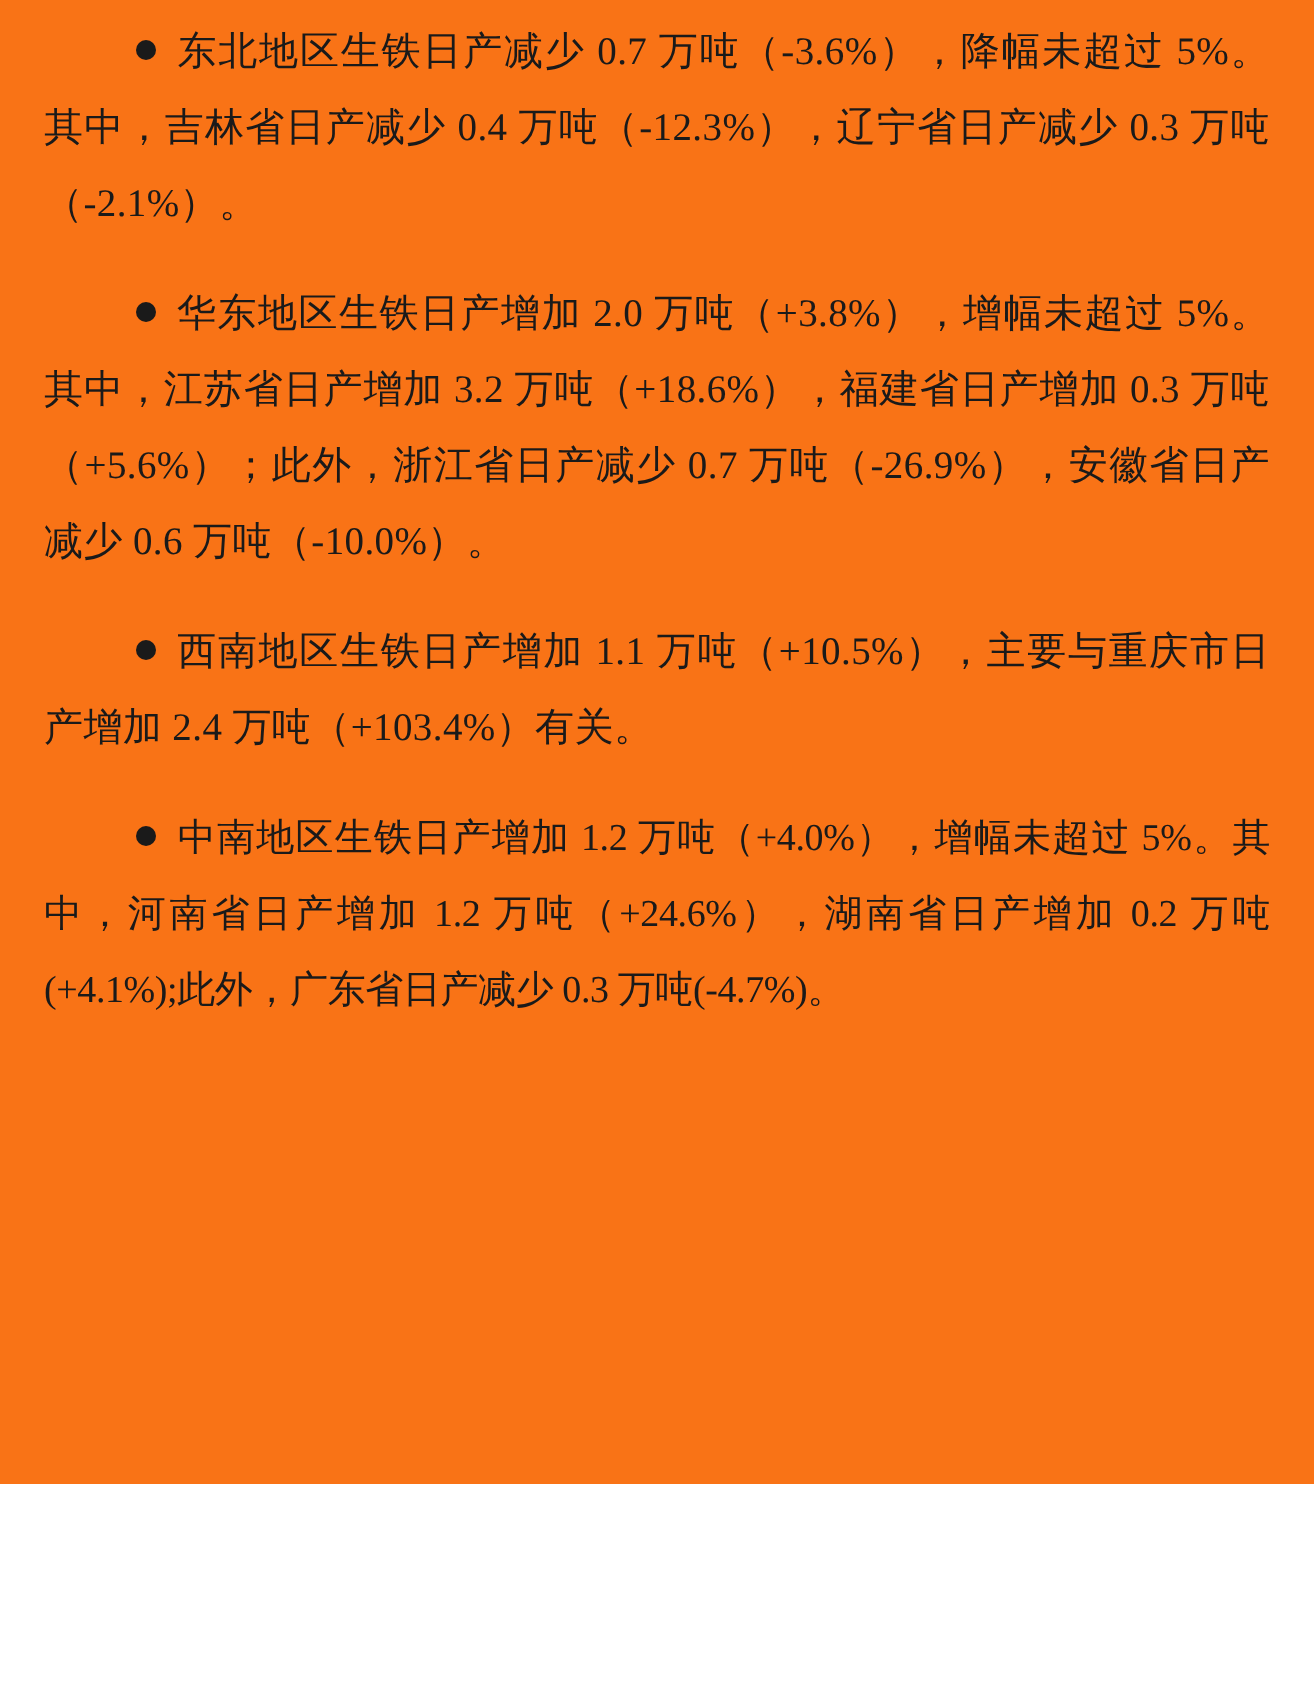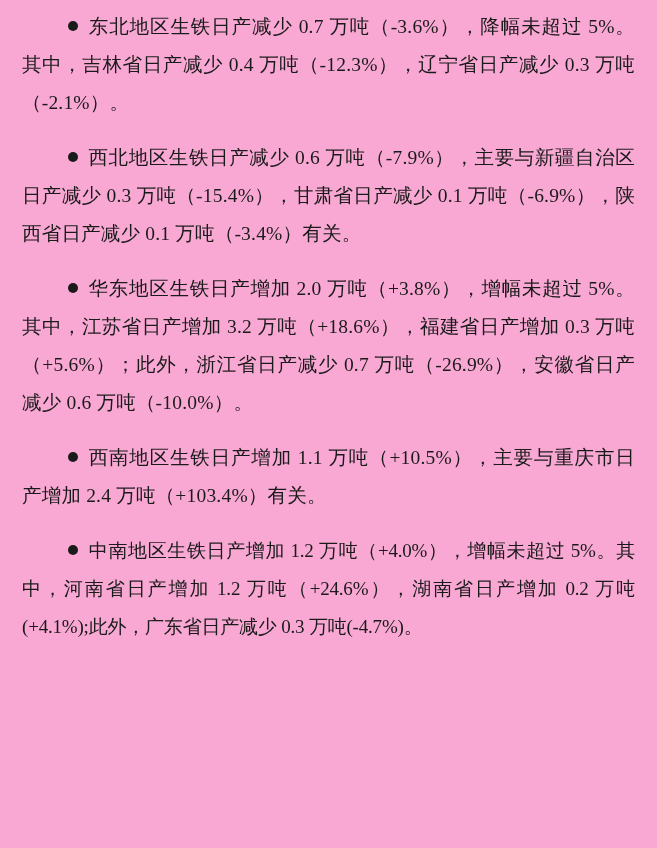--- a/index.html
+++ b/index.html
@@ -9,24 +9,24 @@
   }
   body {
     width: 657px;
     height: 848px;
     font-family: "Liberation Serif", "DejaVu Serif", serif;
     color: #1a1a1a;
     overflow: hidden;
   }
   .page {
     width: 657px;
-    height: 848px;
+    height: 742px;
     box-sizing: border-box;
     padding: 8px 22px 8px 22px;
-    background: #f9a8d4;
+    background: #f97316;
   }
   .para {
     margin: 0 0 17px 0;
     font-size: 19.5px;
     line-height: 38px;
     text-align: justify;
     text-justify: inter-ideograph;
     letter-spacing: 0.2px;
     text-indent: 0;
   }
@@ -51,23 +51,20 @@
 </head>
 <body>
 
 <div class="page">
 
   <p class="para">
     <span class="bullet"></span><span>东北地区生铁日产减少 0.7 万吨（-3.6%），降幅未超过 5%。其中，吉林省日产减少 0.4 万吨（-12.3%），辽宁省日产减少 0.3 万吨（-2.1%）。</span>
   </p>
 
 
-  <p class="para">
-    <span class="bullet"></span><span>西北地区生铁日产减少 0.6 万吨（-7.9%），主要与新疆自治区日产减少 0.3 万吨（-15.4%），甘肃省日产减少 0.1 万吨（-6.9%），陕西省日产减少 0.1 万吨（-3.4%）有关。</span>
-  </p>
 
   <p class="para">
     <span class="bullet"></span><span>华东地区生铁日产增加 2.0 万吨（+3.8%），增幅未超过 5%。其中，江苏省日产增加 3.2 万吨（+18.6%），福建省日产增加 0.3 万吨（+5.6%）；此外，浙江省日产减少 0.7 万吨（-26.9%），安徽省日产减少 0.6 万吨（-10.0%）。</span>
   </p>
 
   <p class="para">
     <span class="bullet"></span><span>西南地区生铁日产增加 1.1 万吨（+10.5%），主要与重庆市日产增加 2.4 万吨（+103.4%）有关。</span>
   </p>
 
   <p class="para p-last">

